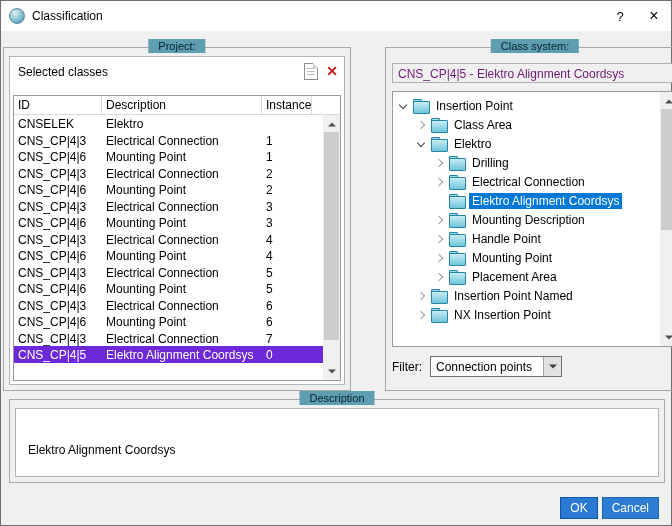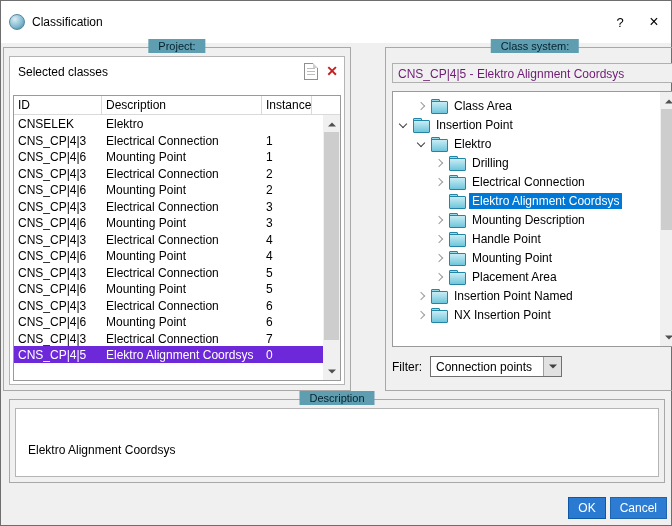--- a/index.html
+++ b/index.html
@@ -7,21 +7,21 @@
   body {
     font-family: "Liberation Sans", sans-serif;
     font-size: 12px;
     color: #000;
     background: #f0f0f0;
     position: relative;
   }
   .dialog { position: absolute; inset: 0; border: 1px solid #6e6e6e; background: #f0f0f0; }
 
   
-  .titlebar { height: 42px; background: #ffffff; display: flex; align-items: center; padding-left: 8px; }
+  .titlebar { height: 30px; background: #ffffff; display: flex; align-items: center; padding-left: 8px; }
   .app-icon {
     width: 16px; height: 16px; border-radius: 50%;
     background: radial-gradient(circle at 35% 30%, #d9eef5, #7db7cc 60%, #3c7f9c);
     border: 1px solid #55889e; flex: 0 0 16px;
   }
   .title-text { margin-left: 7px; white-space: nowrap; }
   .tb-spacer { flex: 1; }
   .tb-btn { width: 34px; height: 30px; background: transparent; border: none; font-family: inherit; font-size: 13px; color: #000; cursor: default; }
   .tb-btn.close { font-size: 16px; }
 
@@ -87,21 +87,21 @@
   .filter-label { margin-right: 8px; }
   .combo { display: flex; width: 132px; height: 21px; border: 1px solid #707070; background: #fff; }
   .combo-text { flex: 1; padding: 3px 5px; white-space: nowrap; overflow: hidden; }
   .combo-btn { width: 18px; flex: 0 0 18px; background: #e1e1e1; border-left: 1px solid #a0a0a0; position: relative; }
   .combo-btn::before { content: ""; position: absolute; left: 50%; top: 50%; transform: translate(-50%, -30%); border: 4px solid transparent; border-top-color: #404040; }
 
   
   .desc-text { position: absolute; left: 12px; top: 34px; }
 
   
-  .footer { position: absolute; right: 4px; bottom: 6px; display: flex; gap: 4px; }
+  .footer { position: absolute; right: 12px; bottom: 6px; display: flex; gap: 4px; }
   .btn { height: 22px; background: #2c7cd4; color: #fff; border: 1px solid #2064ae; font-family: inherit; font-size: 12px; padding: 0 9px; }
   .btn.ok { border-color: #0d57a6; background: #2a7ad2; }
 </style>
 </head>
 <body>
 
 <div class="dialog">
 
   <div class="titlebar">
     <span class="app-icon"></span>
@@ -214,29 +214,29 @@
         </div>
       </div>
     </div>
   </div>
 
   <div class="panel" id="class-panel">
     <span class="badge">Class system:</span>
     <div class="ro-field">CNS_CP|4|5 - Elektro Alignment Coordsys</div>
     <div class="tree-box">
       <div class="tree-items">
-          <div class="titem" style="padding-left: 24px;">
-            <span class="chev collapsed"></span>
-            <span class="folder"></span>
-            <span class="tlabel">Class Area</span>
-          </div>
           <div class="titem" style="padding-left: 6px;">
             <span class="chev expanded"></span>
             <span class="folder"></span>
             <span class="tlabel">Insertion Point</span>
+          </div>
+          <div class="titem" style="padding-left: 24px;">
+            <span class="chev collapsed"></span>
+            <span class="folder"></span>
+            <span class="tlabel">Class Area</span>
           </div>
           <div class="titem" style="padding-left: 24px;">
             <span class="chev expanded"></span>
             <span class="folder"></span>
             <span class="tlabel">Elektro</span>
           </div>
           <div class="titem" style="padding-left: 42px;">
             <span class="chev collapsed"></span>
             <span class="folder"></span>
             <span class="tlabel">Drilling</span>

